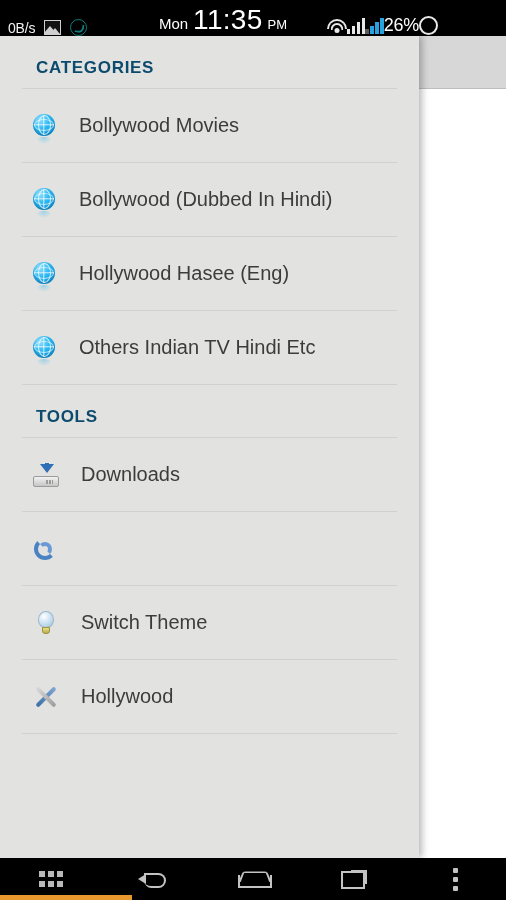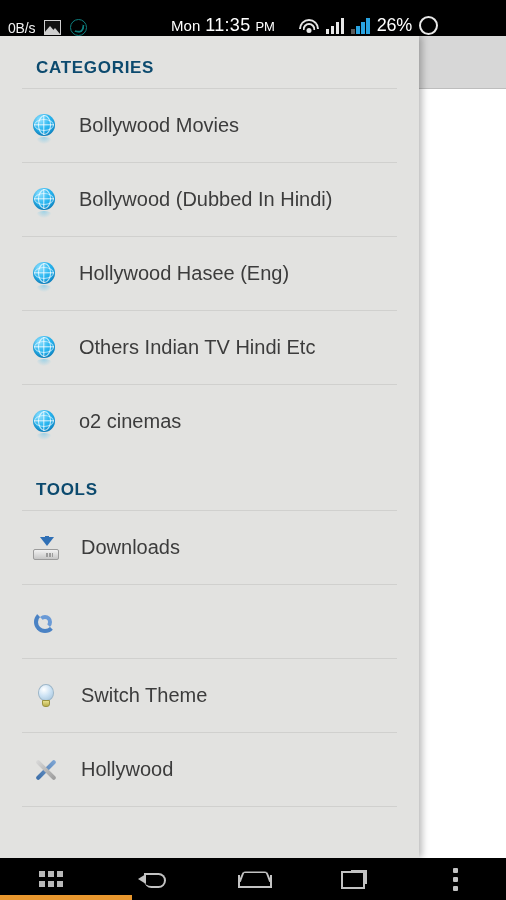--- a/index.html
+++ b/index.html
@@ -40,23 +40,23 @@
     content:""; position:absolute; left:4px; top:4px; width:7px; height:7px;
     border-right:2px solid #0e7f7f; border-bottom:2px solid #0e7f7f;
     border-radius:0 0 6px 0; transform:rotate(10deg);
   }
   .sb-center{
     position:absolute; left:0; right:0; text-align:center;
     pointer-events:none;
   }
   .sb-clock{ display:inline-flex; align-items:baseline; gap:5px; }
   .sb-day{ font-size:15px; }
-  .sb-time{ font-size:18px; font-weight:400; letter-spacing:.3px; }
+  .sb-time{ font-size:28px; font-weight:400; letter-spacing:.3px; }
   .sb-ampm{ font-size:13px; }
-  .sb-right{ margin-left:auto; display:flex; align-items:center; gap:7px; }
+  .sb-right{ margin-left:auto; display:flex; align-items:center; }
   .ic-wifi{ width:20px; height:16px; position:relative; }
   .ic-wifi i{
     position:absolute; left:50%; transform:translateX(-50%);
     border:2px solid #e8e8e8; border-bottom:none;
     border-radius:50% 50% 0 0 / 100% 100% 0 0;
   }
   .ic-wifi i.w1{ width:20px; height:10px; top:1px; }
   .ic-wifi i.w2{ width:13px; height:7px; top:5px; }
   .ic-wifi i.w3{
     width:5px; height:5px; top:10px; border-radius:50%;
@@ -452,29 +452,20 @@
       <span class="globe">
           <span class="ball"></span>
           <span class="mer"></span>
           <span class="par"></span>
           <span class="refl"></span>
         </span>
       <span class="label">Others Indian TV Hindi Etc</span>
     </div>
     <div class="divider"></div>
 
-    <div class="drawer-item">
-      <span class="globe">
-          <span class="ball"></span>
-          <span class="mer"></span>
-          <span class="par"></span>
-          <span class="refl"></span>
-        </span>
-      <span class="label">o2 cinemas</span>
-    </div>
 
     <div class="section-hd">TOOLS</div>
     <div class="divider"></div>
 
     <div class="drawer-item">
       <span class="ic-dl">
           <span class="stm"></span>
           <span class="arw"></span>
           <span class="tray"></span>
         </span>

